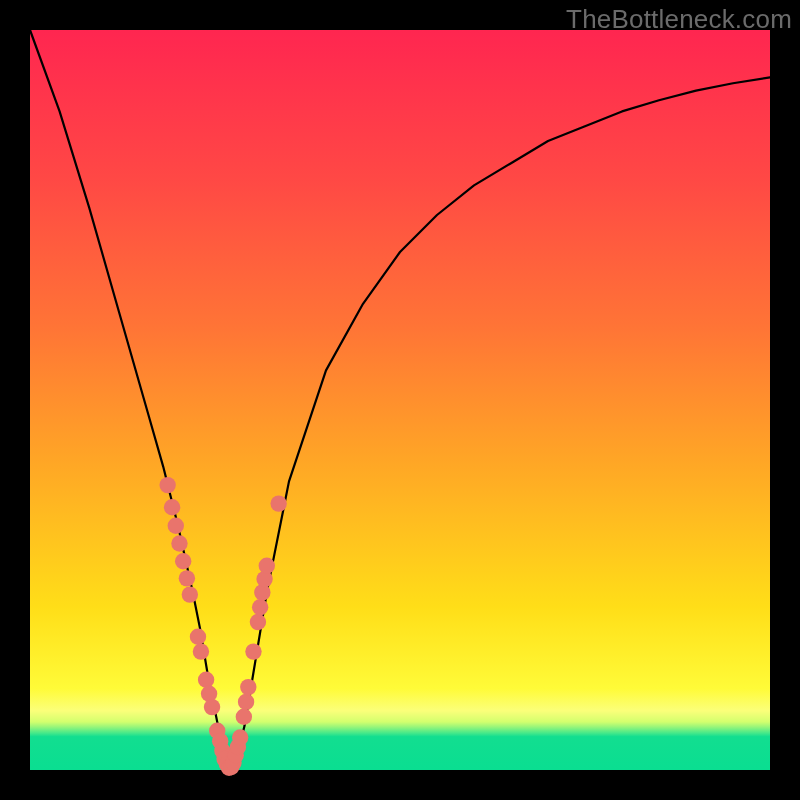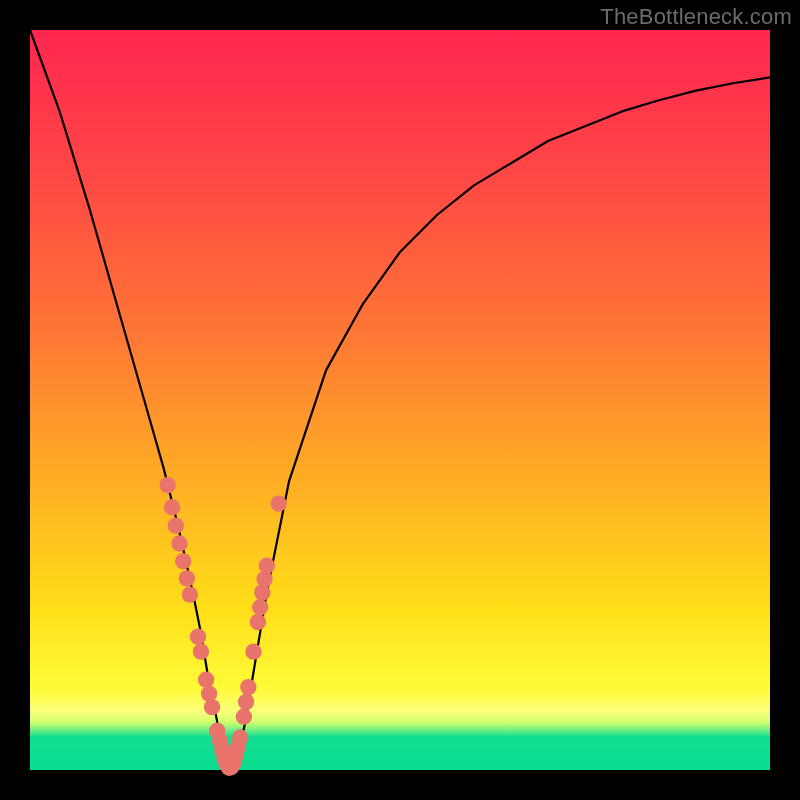--- a/index.html
+++ b/index.html
@@ -57,21 +57,21 @@
   }
   .marker {
     fill: var(--marker, #e9746c);
     stroke: none;
   }
   .watermark {
     position: absolute;
     top: 4px;
     right: 8px;
     color: #6b6b6b;
-    font-size: 22px;
+    font-size: 26px;
     font-weight: 500;
     letter-spacing: 0.2px;
     user-select: none;
   }
 </style>
 </head>
 <body>
 
 <div class="stage">
   <div class="plot-area"></div>

